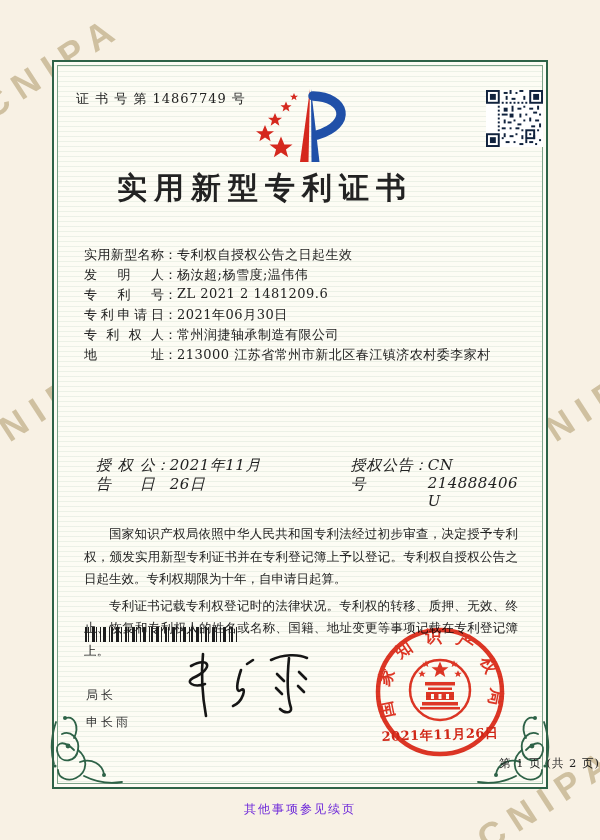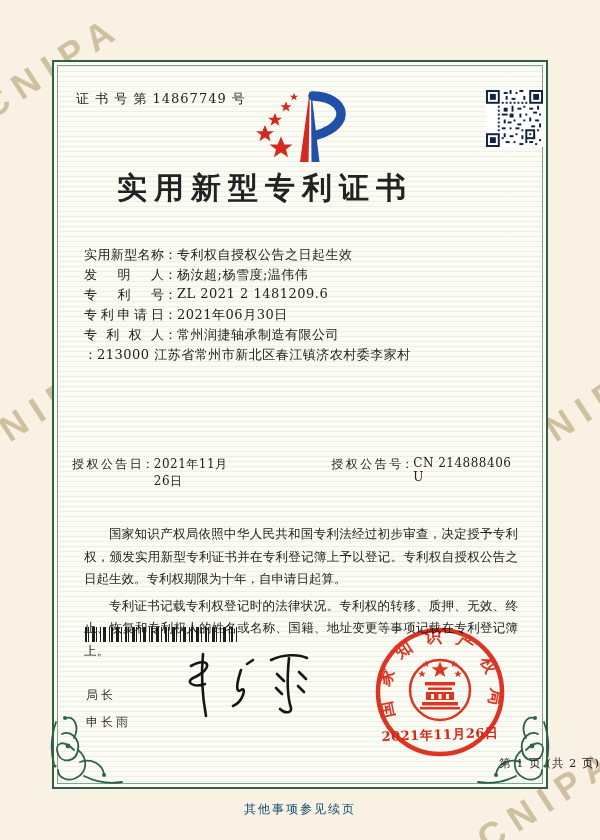--- a/index.html
+++ b/index.html
@@ -23,21 +23,21 @@
   .cert-no{position:absolute;left:76px;top:90px;font-size:13px;letter-spacing:1px;text-align:right;}
   .logo{position:absolute;left:248px;top:86px;width:130px;height:80px;}
   .qr{position:absolute;left:486px;top:90px;width:57px;height:57px;}
 
   .title{position:absolute;left:0;top:168px;width:530px;text-align:center;font-size:30px;font-weight:bold;letter-spacing:7px;}
 
   .fields{position:absolute;left:84px;top:246px;width:440px;font-size:13px;}
   .frow{height:20px;display:flex;}
   .flabel{display:inline-block;width:80px;text-align:justify;text-align-last:justify;-moz-text-align-last:justify;}
   .fval{letter-spacing:.5px;}
-  .grant-row{position:absolute;left:72px;top:456px;width:440px;font-size:12px;display:flex;}
+  .grant-row{position:absolute;left:96px;top:456px;width:440px;font-size:15px;display:flex;font-style:italic;}
   .grant-pair{display:flex;}
   .grant-pair.second{margin-left:88px;}
 
   .paras{position:absolute;left:84px;top:487px;width:434px;font-size:12.5px;line-height:1.8;text-align:justify;margin-top:36px;}
   .paras p{margin:0 0 4px 0;text-indent:2em;}
 
   .barcode{position:absolute;left:85px;top:627px;width:152px;height:15px;
     background:repeating-linear-gradient(90deg,
       #1d1d1d 0 2px,transparent 2px 3px,#1d1d1d 3px 4px,transparent 4px 7px,
       #1d1d1d 7px 10px,transparent 10px 11px,#1d1d1d 11px 12px,transparent 12px 15px,
@@ -47,21 +47,21 @@
 
   .signer{position:absolute;left:86px;top:682px;font-size:12px;letter-spacing:3px;line-height:27px;
     font-family:"DejaVu Sans","Liberation Sans",sans-serif;color:#333;}
   .signature{position:absolute;left:175px;top:648px;width:150px;height:75px;}
 
   .seal{position:absolute;left:365px;top:620px;width:150px;height:150px;mix-blend-mode:multiply;opacity:.95;}
   .seal-date{position:absolute;left:372px;top:726px;width:136px;text-align:center;color:#d02717;
     font-size:13px;font-weight:bold;transform:rotate(-2deg);letter-spacing:.5px;}
 
   .page-number{position:absolute;left:0;top:756px;width:600px;text-align:right;font-size:11.5px;letter-spacing:1px;}
-  .continuation{position:absolute;left:0;top:801px;width:600px;text-align:center;font-size:12px;letter-spacing:2px;color:#0c4a6e;}
+  .continuation{position:absolute;left:0;top:801px;width:600px;text-align:center;font-size:12px;letter-spacing:2px;color:#6d28d9;}
 </style>
 </head>
 <body>
 
 <div class="page">
 
   <div class="wm" style="left:-28px;top:46px;">CNIPA</div>
   <div class="wm faint" style="left:392px;top:252px;">CNIPA</div>
   <div class="wm" style="left:-40px;top:388px;">CNIPA</div>
   <div class="wm" style="left:506px;top:388px;">CNIPA</div>
@@ -223,20 +223,21 @@
       <span class="flabel">专利申请日</span>
         <span>：</span>
       <span class="fval">2021年06月30日</span>
     </div>
     <div class="frow">
       <span class="flabel">专利权人</span>
         <span>：</span>
       <span class="fval">常州润捷轴承制造有限公司</span>
     </div>
     <div class="frow">
+      <span class="flabel">地址</span>
         <span>：</span>
       <span class="fval">213000 江苏省常州市新北区春江镇济农村委李家村</span>
     </div>
   </div>
 
   <div class="grant-row">
     <div class="grant-pair">
       <span class="flabel">授权公告日</span>
         <span>：</span>
       <span class="fval">2021年11月26日</span>

